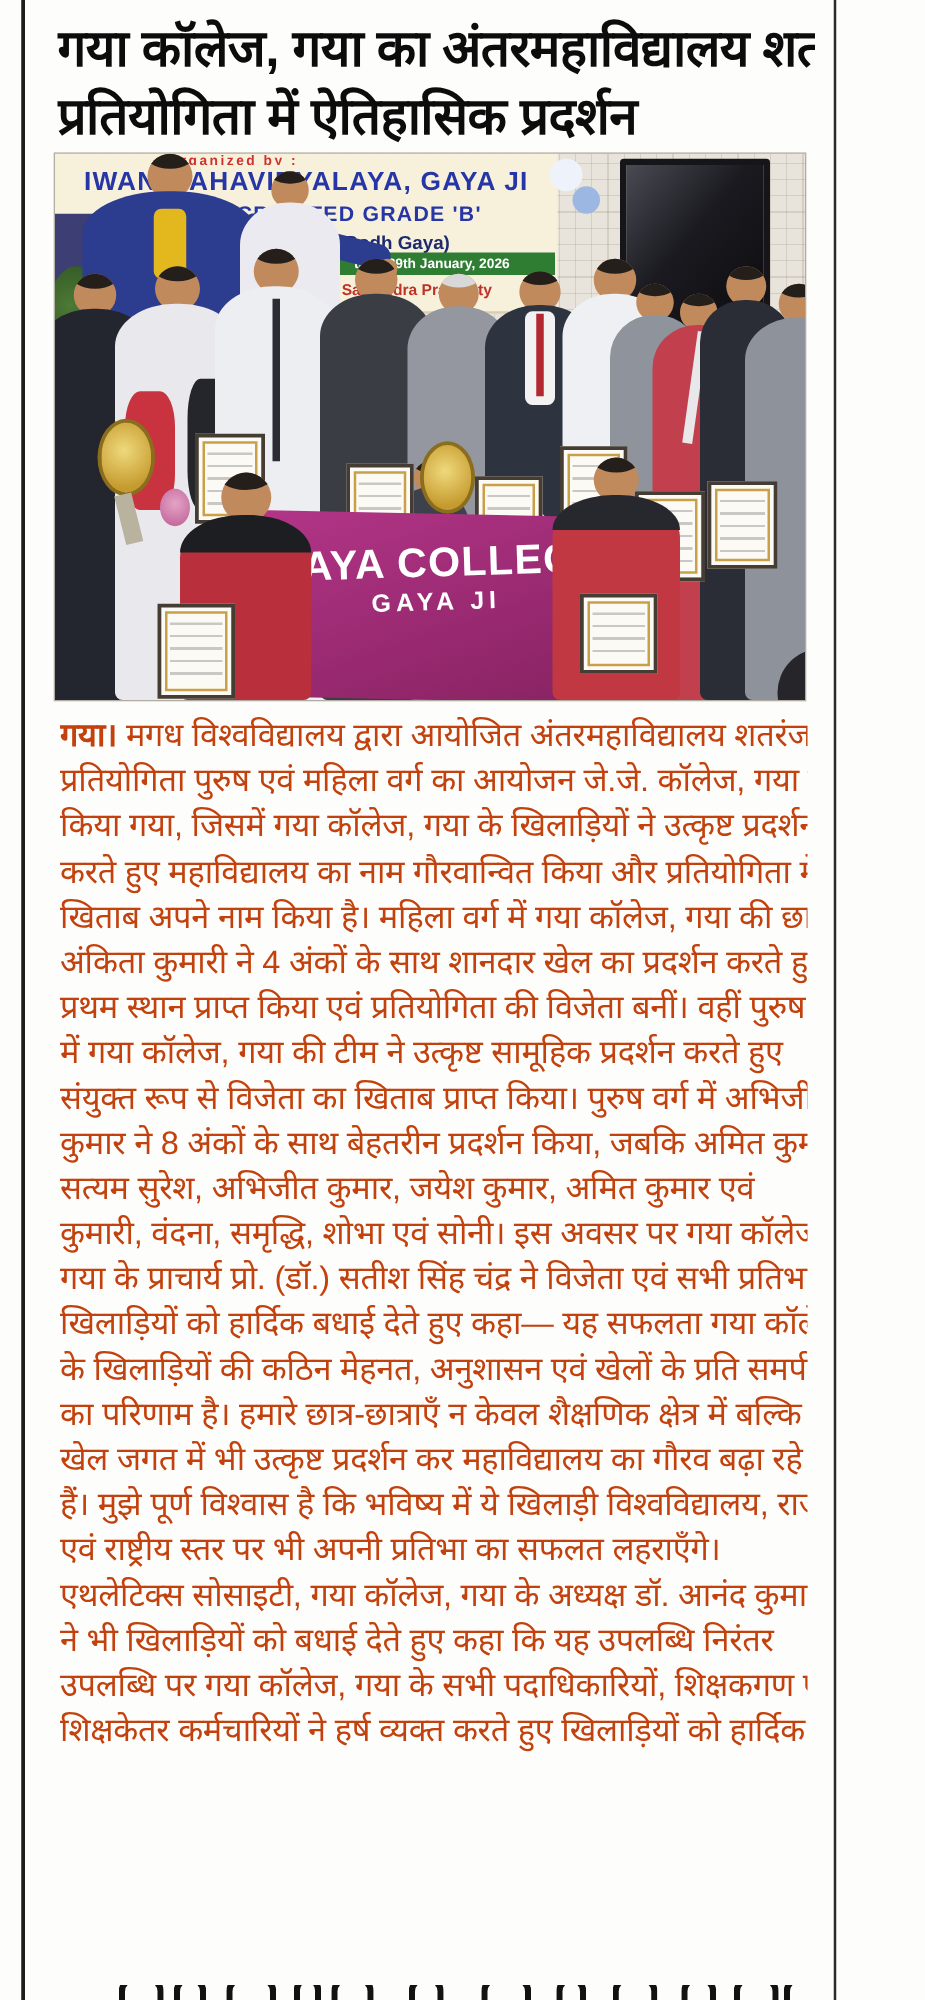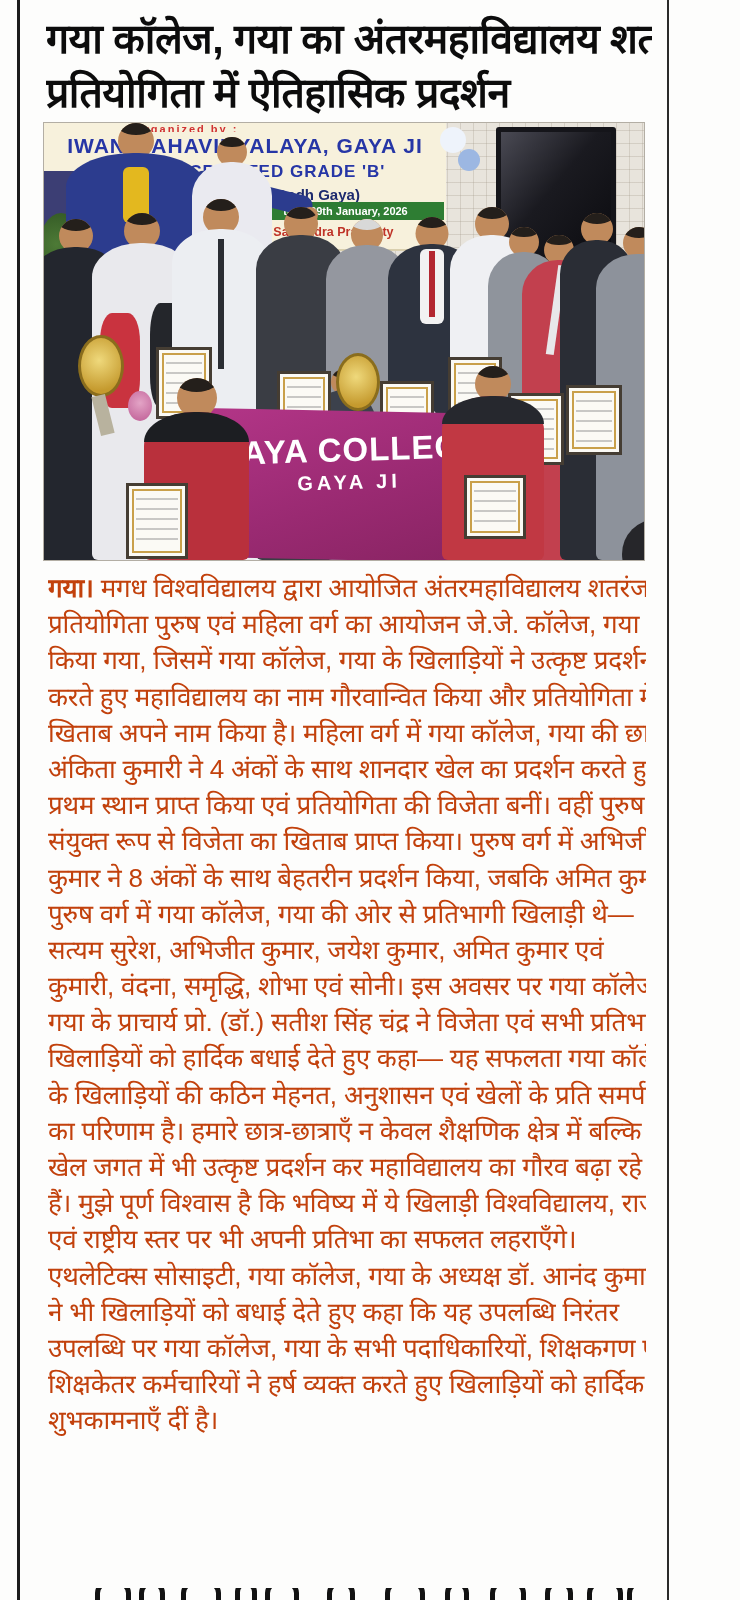--- a/index.html
+++ b/index.html
@@ -235,37 +235,36 @@
   </div>
 
   <div class="bodytext">
     <div class="ln"><span class="lead">गया।</span> <span>मगध विश्वविद्यालय द्वारा आयोजित अंतरमहाविद्यालय शतरंज</span></div>
     <div class="ln">प्रतियोगिता पुरुष एवं महिला वर्ग का आयोजन जे.जे. कॉलेज, गया में</div>
     <div class="ln">किया गया, जिसमें गया कॉलेज, गया के खिलाड़ियों ने उत्कृष्ट प्रदर्शन</div>
     <div class="ln">करते हुए महाविद्यालय का नाम गौरवान्वित किया और प्रतियोगिता में</div>
     <div class="ln">खिताब अपने नाम किया है। महिला वर्ग में गया कॉलेज, गया की छात्रा</div>
     <div class="ln">अंकिता कुमारी ने 4 अंकों के साथ शानदार खेल का प्रदर्शन करते हुए</div>
     <div class="ln">प्रथम स्थान प्राप्त किया एवं प्रतियोगिता की विजेता बनीं। वहीं पुरुष वर्ग</div>
+    <div class="ln">में गया कॉलेज, गया की टीम ने उत्कृष्ट सामूहिक प्रदर्शन करते हुए</div>
     <div class="ln">संयुक्त रूप से विजेता का खिताब प्राप्त किया। पुरुष वर्ग में अभिजीत</div>
     <div class="ln">कुमार ने 8 अंकों के साथ बेहतरीन प्रदर्शन किया, जबकि अमित कुमार</div>
-    <div class="ln">पुरुष वर्ग में गया कॉलेज, गया की ओर से प्रतिभागी खिलाड़ी थे—</div>
     <div class="ln">सत्यम सुरेश, अभिजीत कुमार, जयेश कुमार, अमित कुमार एवं</div>
     <div class="ln">कुमारी, वंदना, समृद्धि, शोभा एवं सोनी। इस अवसर पर गया कॉलेज,</div>
     <div class="ln">गया के प्राचार्य प्रो. (डॉ.) सतीश सिंह चंद्र ने विजेता एवं सभी प्रतिभागी</div>
     <div class="ln">खिलाड़ियों को हार्दिक बधाई देते हुए कहा— यह सफलता गया कॉलेज</div>
     <div class="ln">के खिलाड़ियों की कठिन मेहनत, अनुशासन एवं खेलों के प्रति समर्पण</div>
     <div class="ln">का परिणाम है। हमारे छात्र-छात्राएँ न केवल शैक्षणिक क्षेत्र में बल्कि</div>
     <div class="ln">खेल जगत में भी उत्कृष्ट प्रदर्शन कर महाविद्यालय का गौरव बढ़ा रहे</div>
     <div class="ln">हैं। मुझे पूर्ण विश्वास है कि भविष्य में ये खिलाड़ी विश्वविद्यालय, राज्य</div>
     <div class="ln">एवं राष्ट्रीय स्तर पर भी अपनी प्रतिभा का सफलत लहराएँगे।</div>
     <div class="ln">एथलेटिक्स सोसाइटी, गया कॉलेज, गया के अध्यक्ष डॉ. आनंद कुमार</div>
     <div class="ln">ने भी खिलाड़ियों को बधाई देते हुए कहा कि यह उपलब्धि निरंतर</div>
     <div class="ln">उपलब्धि पर गया कॉलेज, गया के सभी पदाधिकारियों, शिक्षकगण एवं</div>
     <div class="ln">शिक्षकेतर कर्मचारियों ने हर्ष व्यक्त करते हुए खिलाड़ियों को हार्दिक</div>
-    <div class="ln">शुभकामनाएँ दीं है।</div>
   </div>
 
   <div class="clip">
     <i style="left:0;width:26px"></i>
     <i style="left:44px;width:16px"></i>
     <i style="left:86px;width:30px"></i>
     <i style="left:140px;width:12px"></i>
     <i style="left:170px;width:24px"></i>
     <i style="left:232px;width:18px"></i>
     <i style="left:290px;width:30px"></i>

